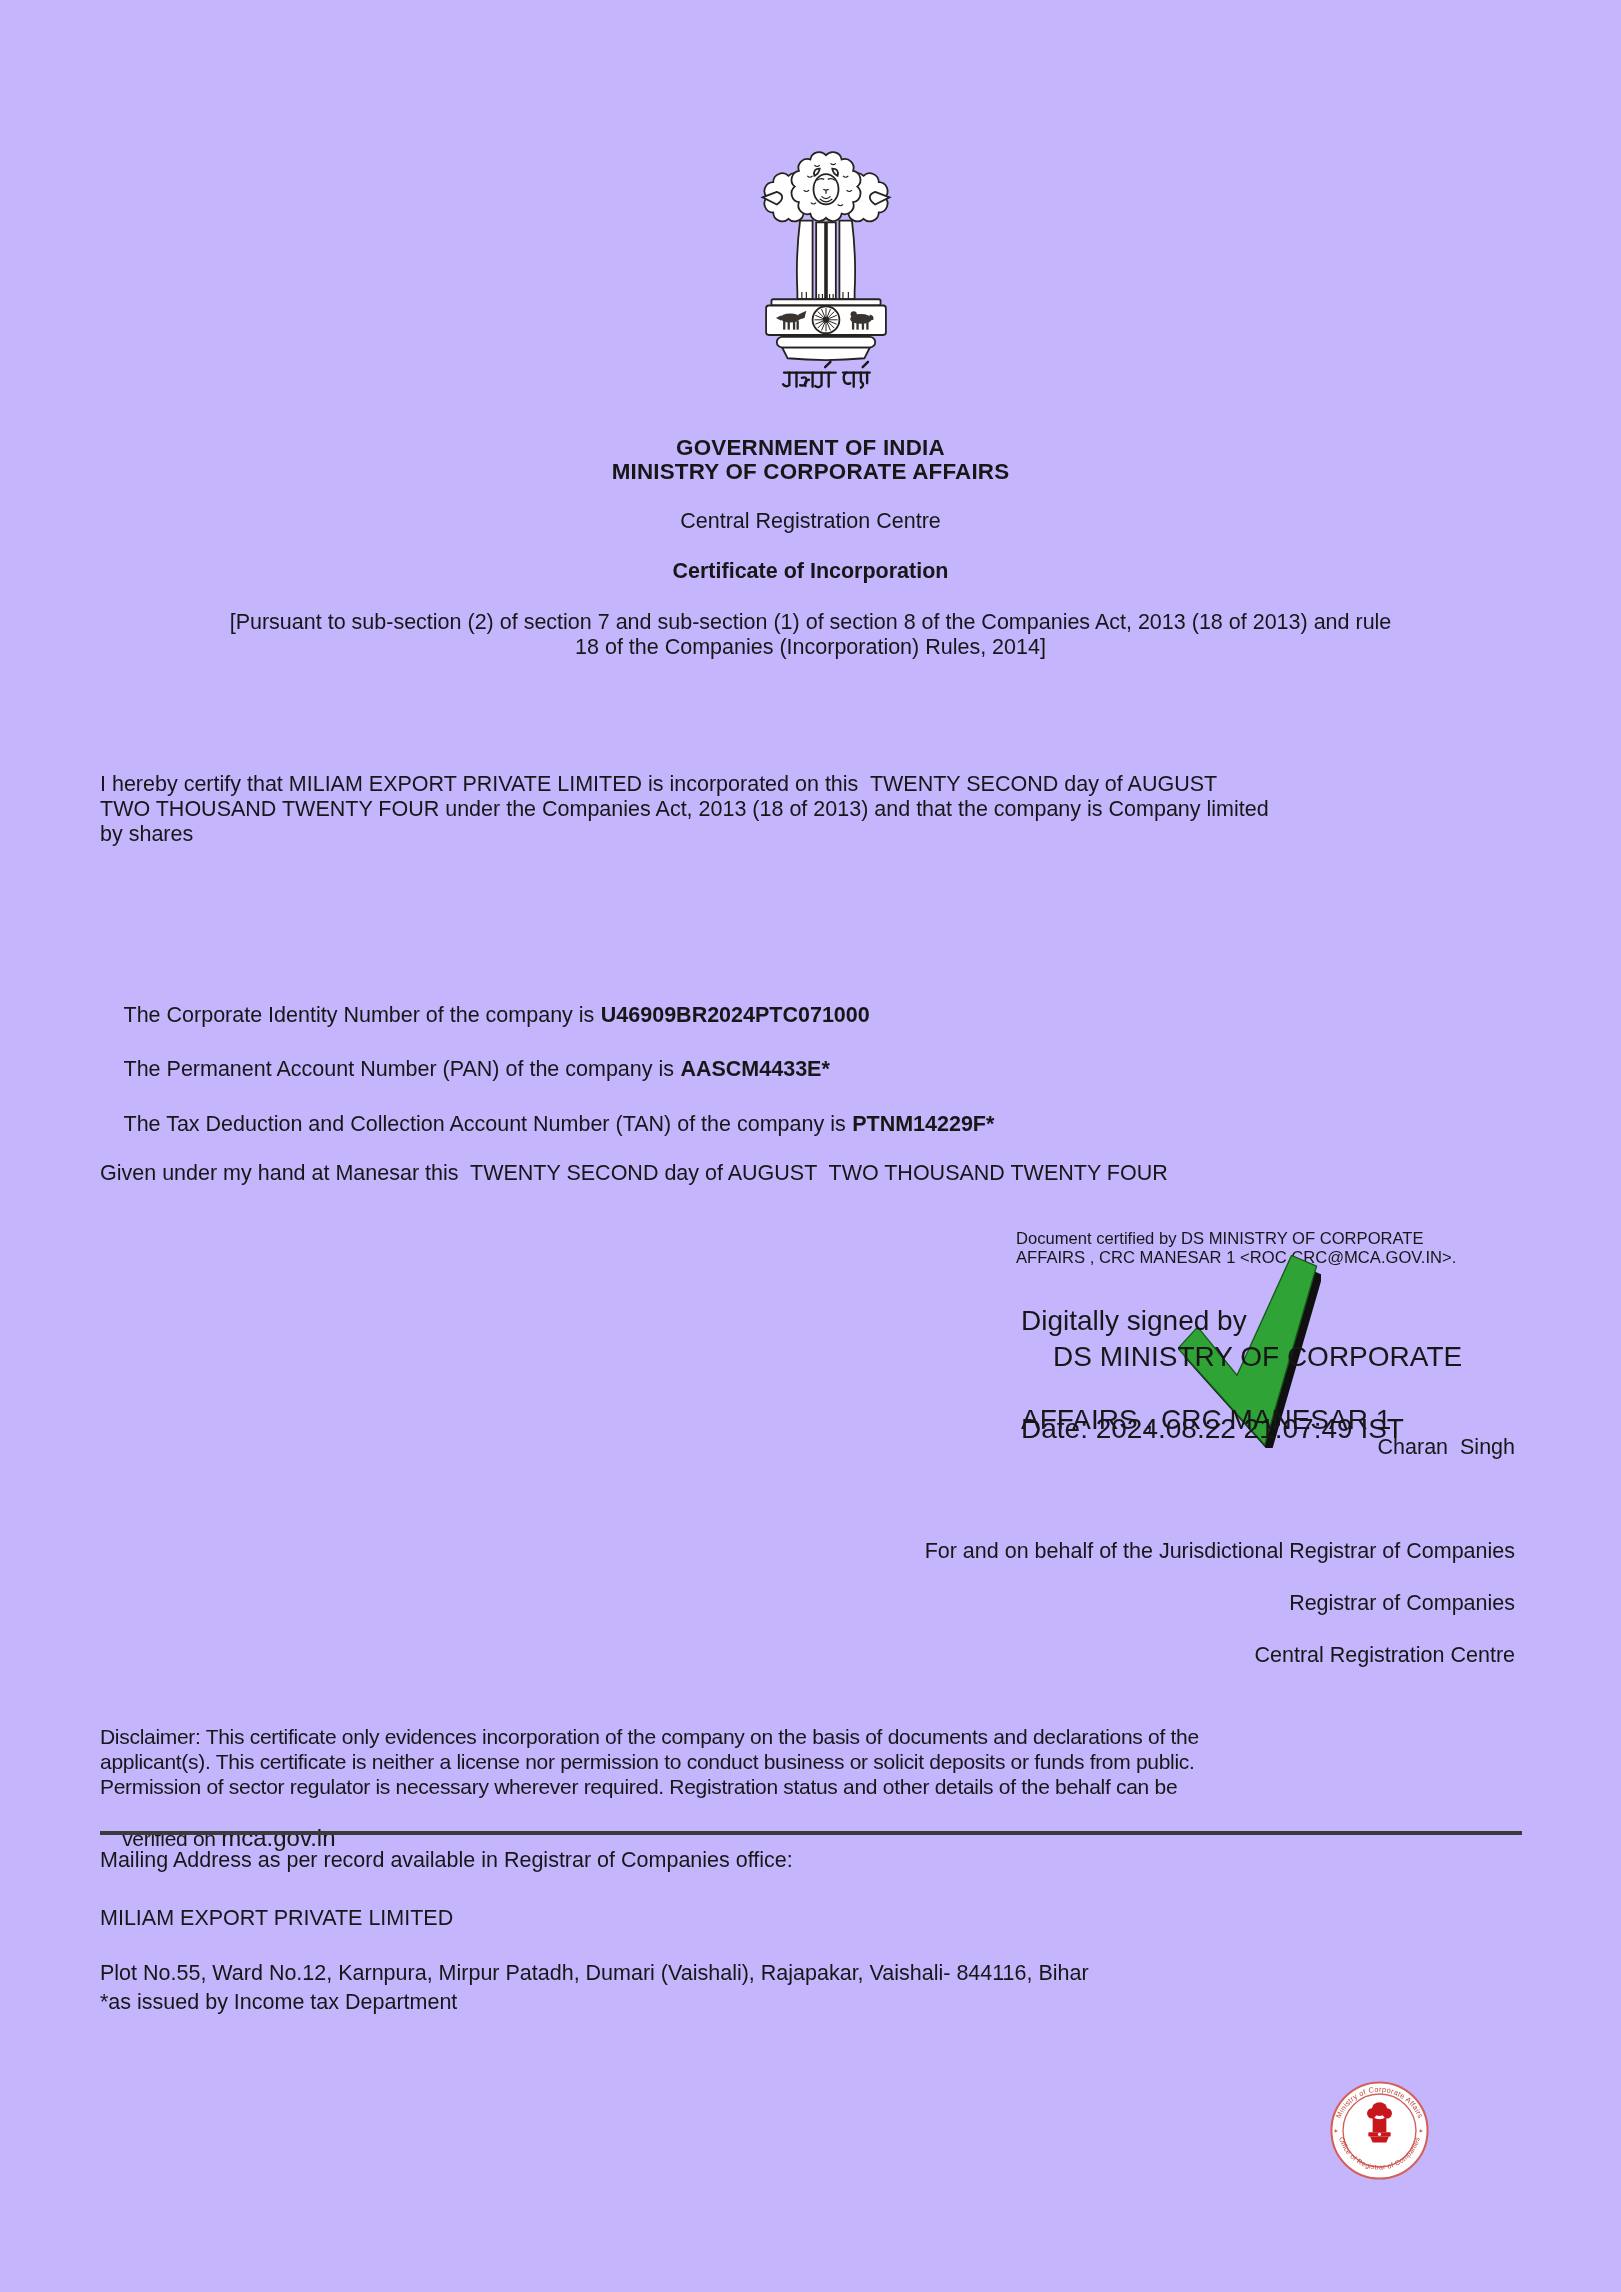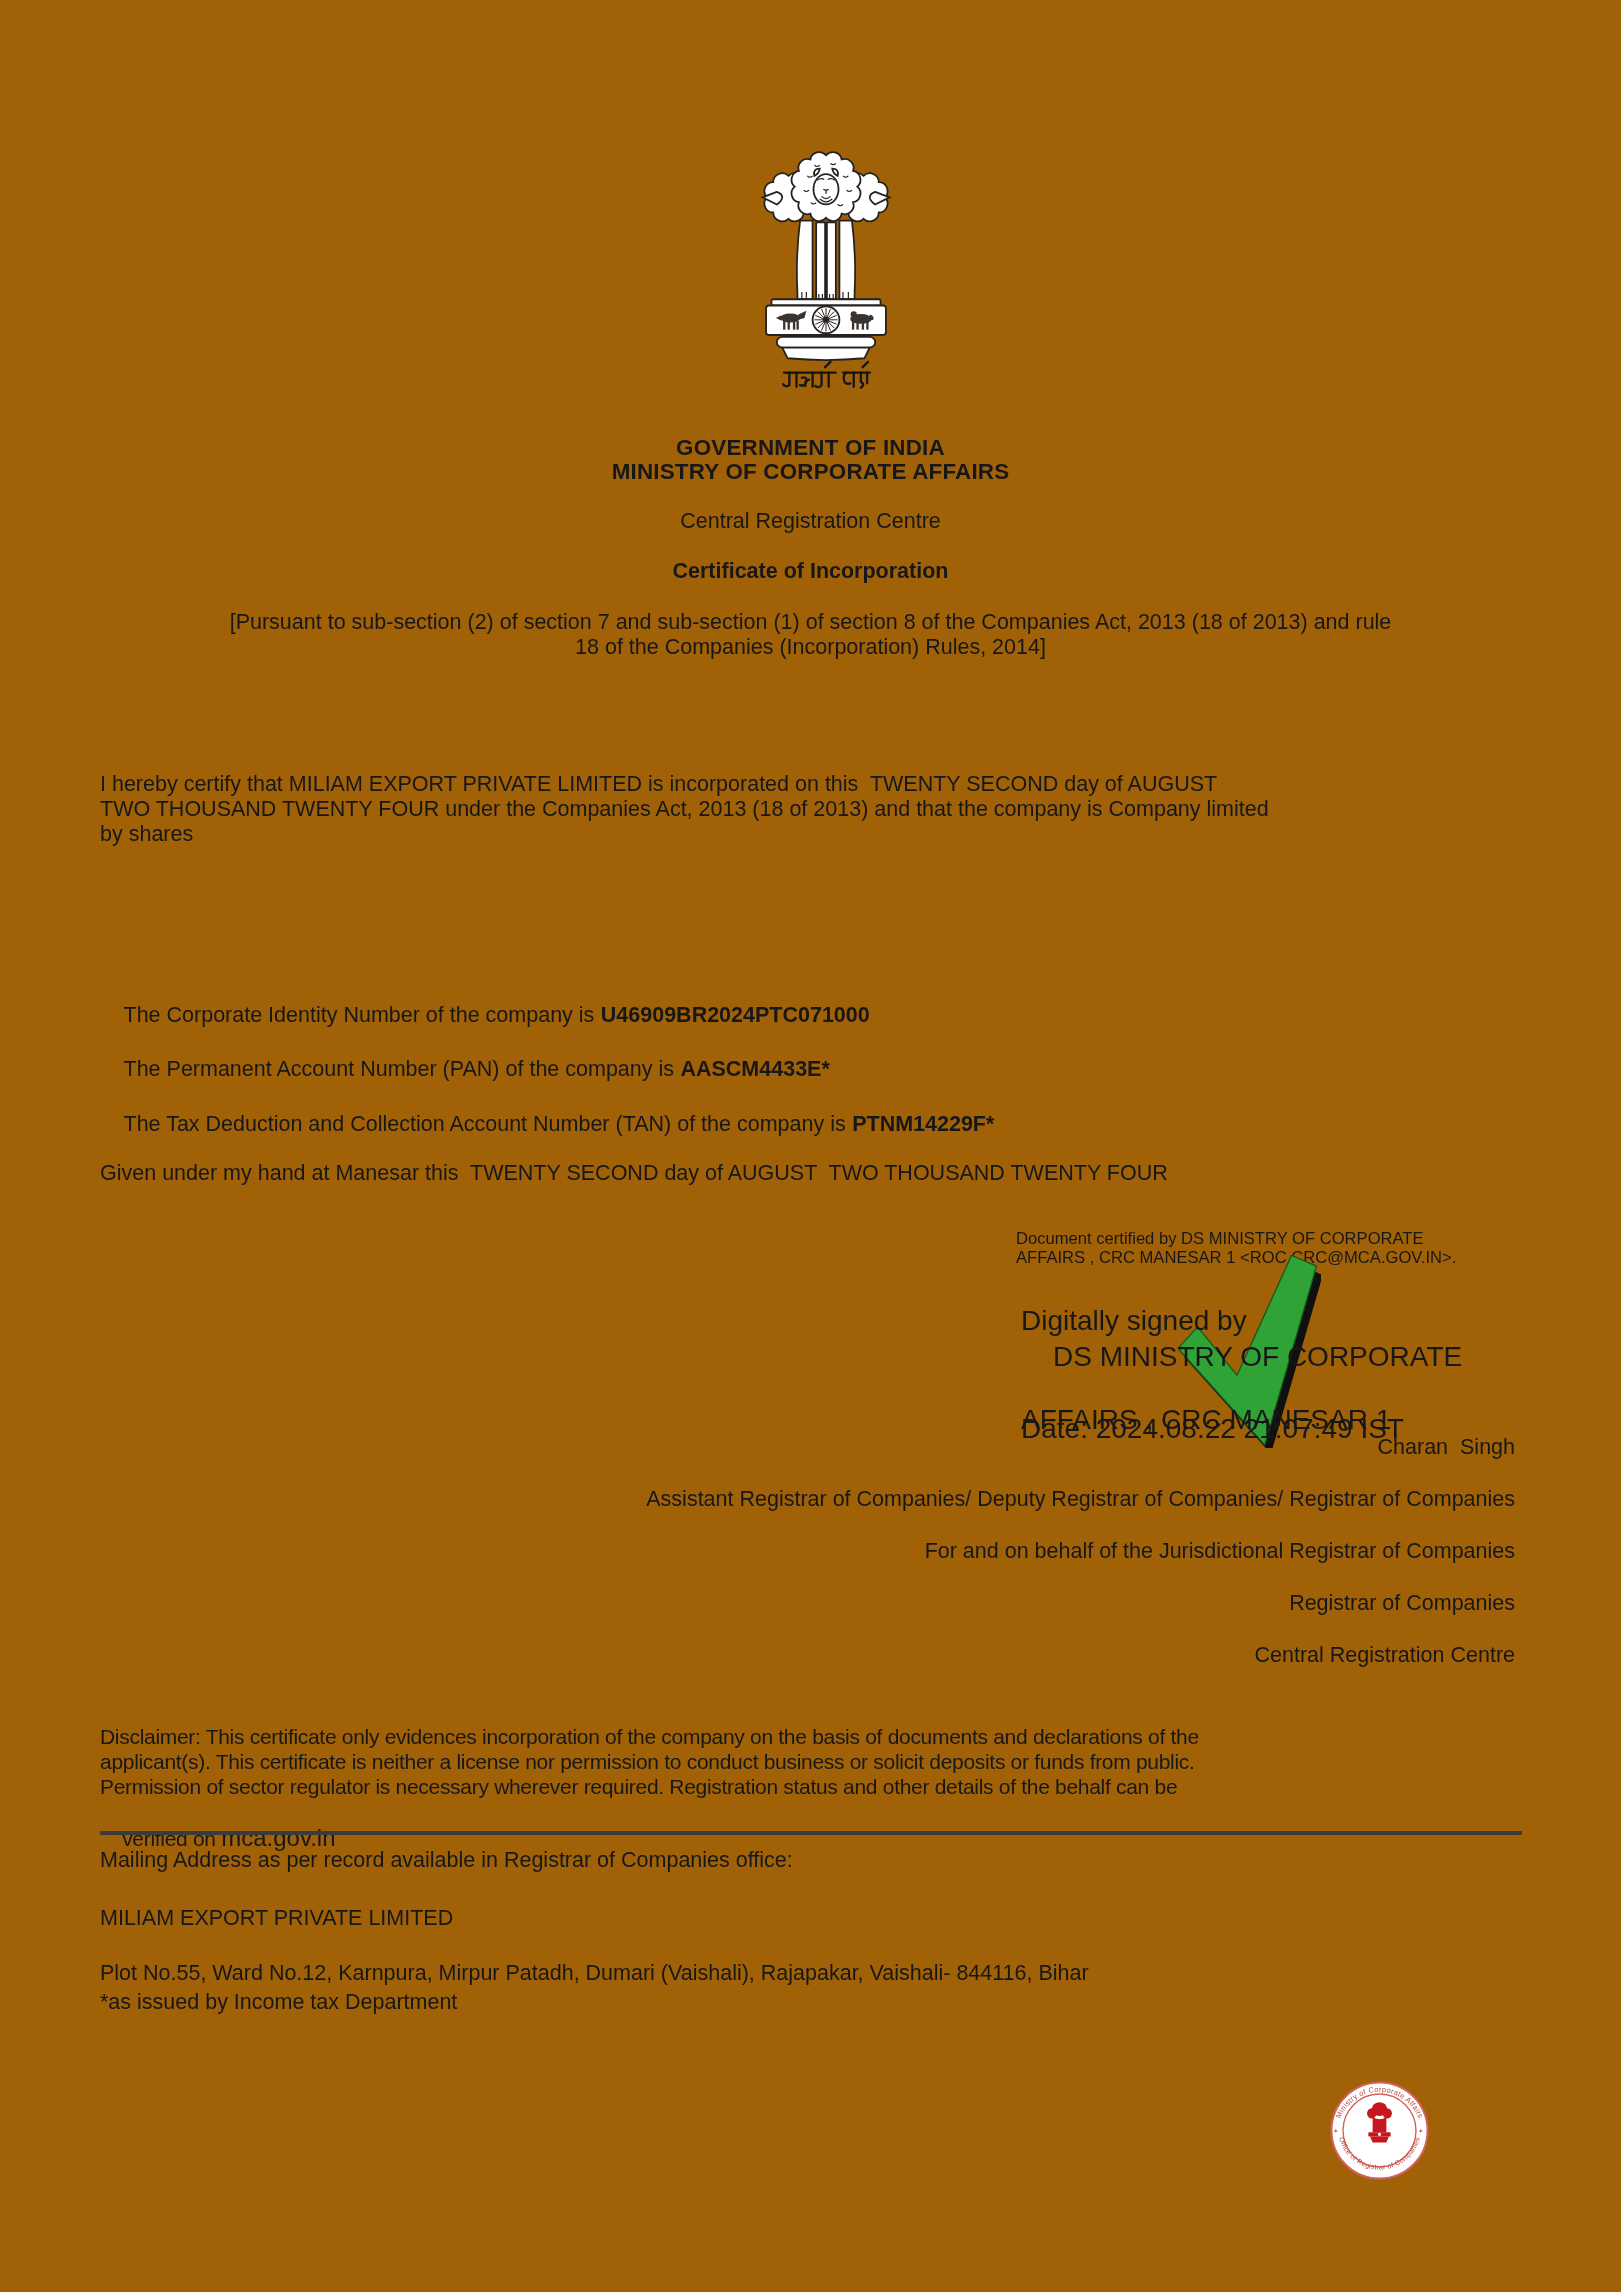--- a/index.html
+++ b/index.html
@@ -1,21 +1,21 @@
 <!DOCTYPE html>
 <html style="font-size:14.3px"><head>
 <meta charset="utf-8">
 <style>
   * { box-sizing: border-box; }
   html,body { margin:0; padding:0; background:#ffffff; }
   .page {
     position: relative;
     width: 1621px;
     height: 2293px;
-    background: #a16207;
+    background: #c4b5fd;
     font-family: "Liberation Sans", "DejaVu Sans", sans-serif;
     color: #171717;
     overflow: hidden;
   }
   .abs { position: absolute; white-space: pre; }
   .center-line { left:0; width:100%; text-align:center; }
   .h-bold { font-size:22.4px; font-weight:bold; letter-spacing:0.2px; }
   .h-reg  { font-size:21.5px; }
   .body-txt { font-size:21.5px; }
   .left-col { left:100px; }
@@ -138,21 +138,20 @@
       <path d="M155 12 L97 212 L0 104 L22 80 L66 134 L127 0 Z" fill="#2fa335" stroke="#15591b" stroke-width="1.5"></path>
     </svg>
   </div>
 
   <div class="abs sig-big" style="left:1021px; top:1303px;">Digitally signed by</div>
   <div class="abs sig-big" style="left:1021px; top:1339px;margin-left:32px;">DS MINISTRY OF CORPORATE</div>
   <div class="abs sig-big" style="left:1021px; top:1375px;margin-top:27px;">AFFAIRS , CRC MANESAR 1</div>
   <div class="abs sig-big" style="left:1021px; top:1411px;">Date: 2024.08.22 21:07:49 IST</div>
 
   <div class="abs right-line" style="top:1435px;margin-left:43px;">Charan  Singh</div>
-  <div class="abs right-line" style="top:1487px;">Assistant Registrar of Companies/ Deputy Registrar of Companies/ Registrar of Companies</div>
   <div class="abs right-line" style="top:1539px;">For and on behalf of the Jurisdictional Registrar of Companies</div>
   <div class="abs right-line" style="top:1591px;">Registrar of Companies</div>
   <div class="abs right-line" style="top:1643px;">Central Registration Centre</div>
 
   <div class="abs left-col disc" style="top:1750px;">applicant(s). This certificate is neither a license nor permission to conduct business or solicit deposits or funds from public.</div>
   <div class="abs left-col disc" style="top:1725px;">Disclaimer: This certificate only evidences incorporation of the company on the basis of documents and declarations of the</div>
   <div class="abs left-col disc" style="top:1775px;">Permission of sector regulator is necessary wherever required. Registration status and other details of the behalf can be</div>
   <div class="abs left-col disc" style="top:1800px;">
     <span>verified on </span><span class="site">mca.gov.in</span>
   </div>

